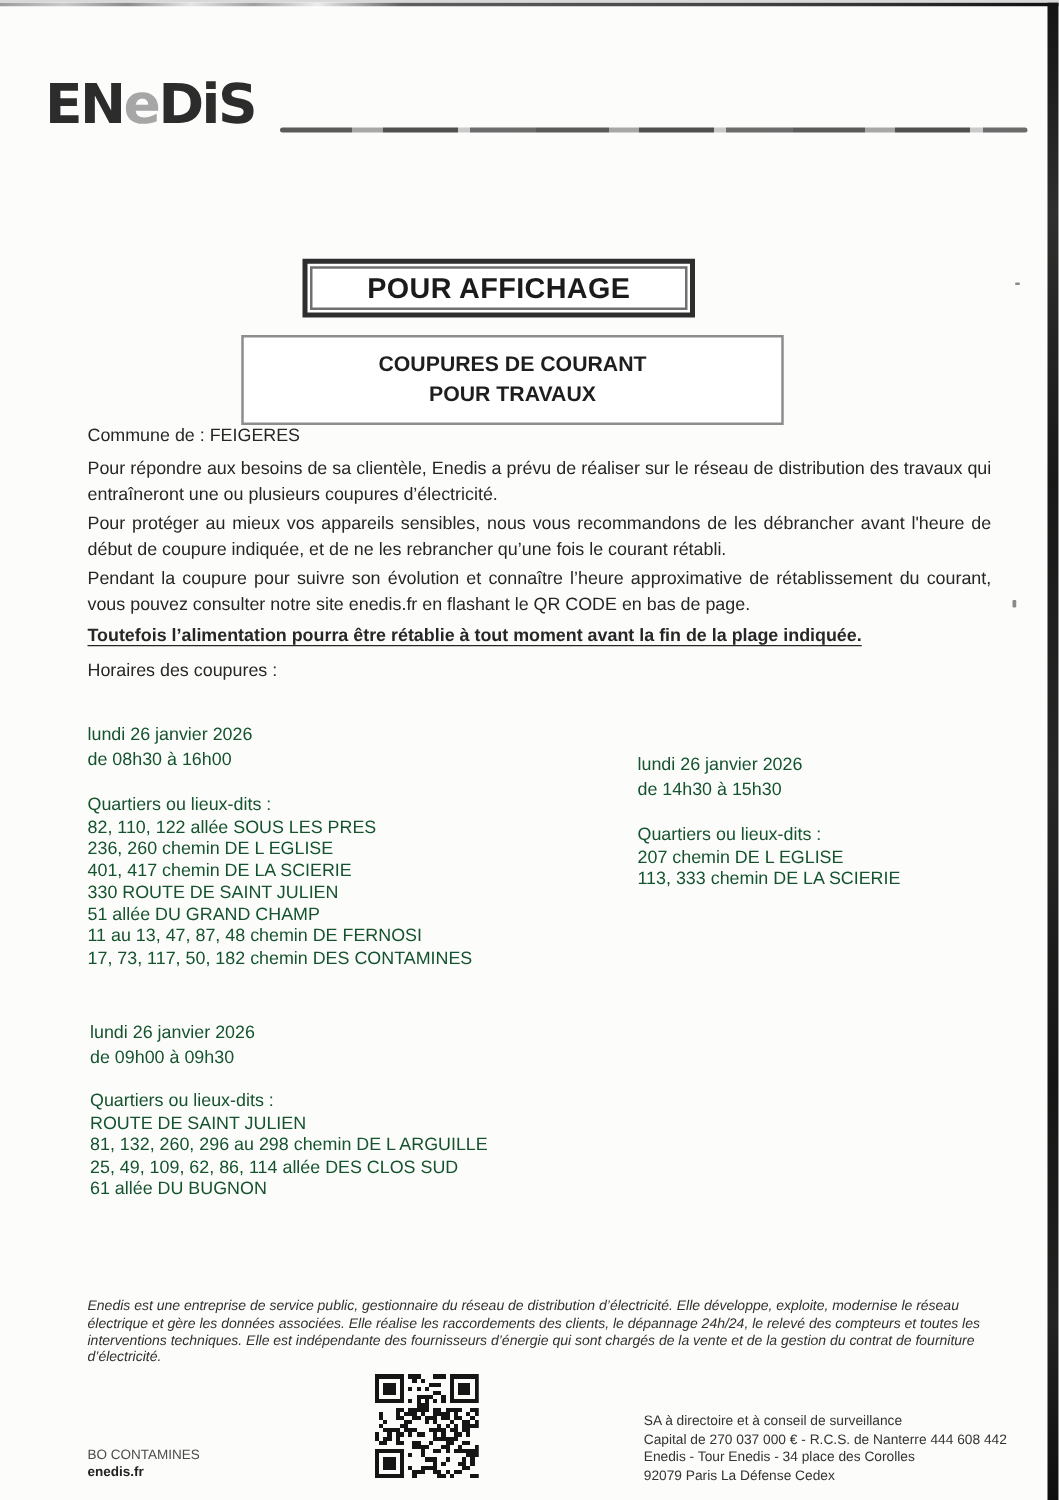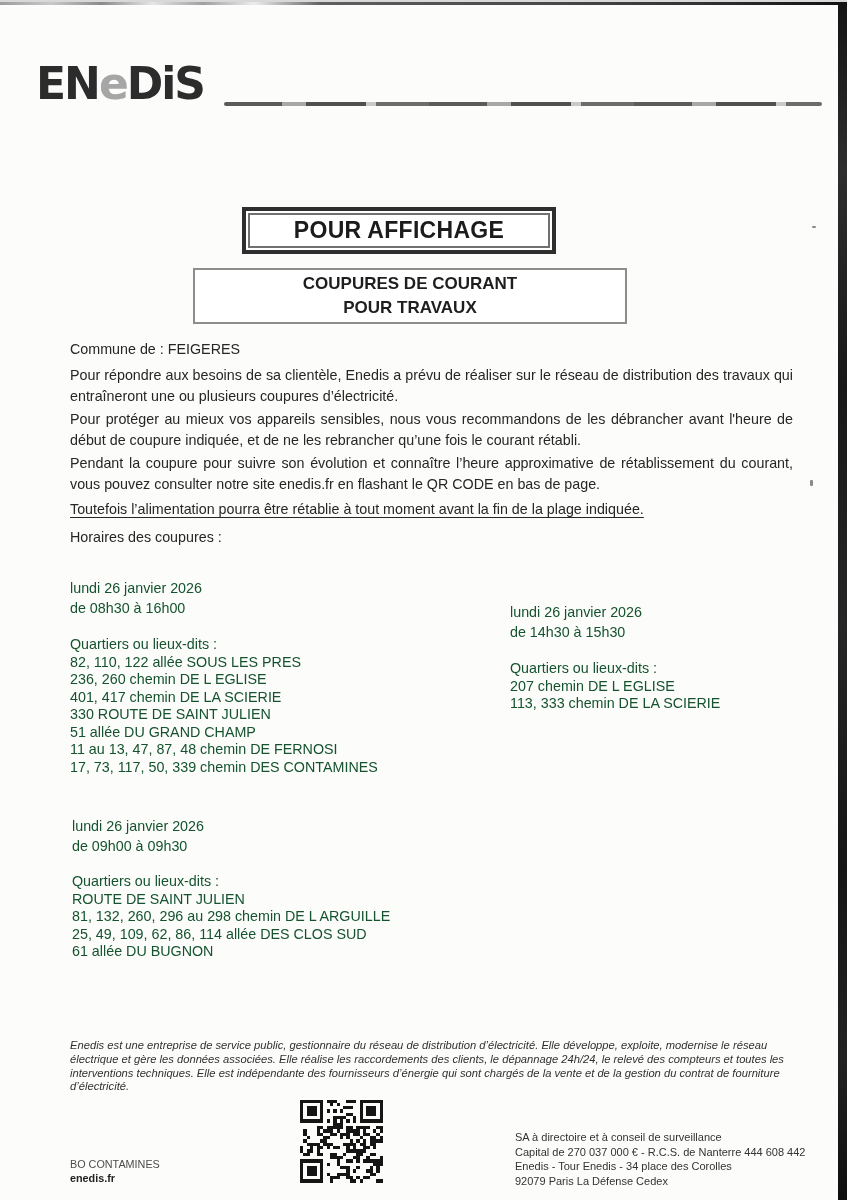--- a/index.html
+++ b/index.html
@@ -20,29 +20,29 @@
   .logo .e-mid{color:#a6a6a6;}
   .header-rule{position:absolute;left:224px;top:100px;width:598px;height:4px;border-radius:2px;opacity:.9;
     background:repeating-linear-gradient(90deg,#494949 0 58px,#9e9e9e 58px 82px,#3d3d3d 82px 142px,#c4c4c4 142px 152px,#5c5c5c 152px 205px);}
 
   
   .stamp-outer{position:absolute;left:242px;top:205px;width:314px;height:47px;
     border:4px solid #2e2e2e;box-sizing:border-box;padding:2px;background:#fff;}
   .stamp-inner{border:2px solid #707070;height:100%;box-sizing:border-box;display:flex;
     align-items:center;justify-content:center;font-size:23px;font-weight:700;
     letter-spacing:.3px;color:#1b1b1b;}
-  .notice-box{position:absolute;left:193px;top:266px;width:434px;height:56px;
+  .notice-box{position:absolute;left:193px;top:266px;width:434px;height:72px;
     border:2px solid #8d8d8d;box-sizing:border-box;background:#fff;display:flex;
     flex-direction:column;align-items:center;justify-content:center;
     font-size:17px;font-weight:700;line-height:24px;color:#1e1e1e;}
 
   
   .bodyline{position:absolute;left:70px;width:723px;font-size:14.3px;line-height:21px;}
   .just{text-align:justify;}
-  .underlined{text-decoration:underline;text-underline-offset:3px;}
+  .underlined{text-decoration:underline;text-underline-offset:3px;font-weight:bold;}
 
   
   .block{position:absolute;font-size:14.3px;color:#14532d;}
   .block .date-lines{line-height:20px;}
   .block .qlist{margin-top:18px;line-height:17.5px;}
 
   
   .about{position:absolute;left:70px;top:1037px;width:716px;font-size:11.2px;
     font-style:italic;line-height:13.8px;color:#303030;}
   .qr{position:absolute;left:300px;top:1097px;width:83px;height:84px;}
@@ -85,21 +85,21 @@
       <div>de 08h30 à 16h00</div>
     </div>
     <div class="qlist">
       <div>Quartiers ou lieux-dits :</div>
       <div>82, 110, 122 allée SOUS LES PRES</div>
       <div>236, 260 chemin DE L EGLISE</div>
       <div>401, 417 chemin DE LA SCIERIE</div>
       <div>330 ROUTE DE SAINT JULIEN</div>
       <div>51 allée DU GRAND CHAMP</div>
       <div>11 au 13, 47, 87, 48 chemin DE FERNOSI</div>
-      <div>17, 73, 117, 50, 339 chemin DES CONTAMINES</div>
+      <div>17, 73, 117, 50, 182 chemin DES CONTAMINES</div>
     </div>
   </div>
 
   <div class="block" style="left:510px;top:600px;width:310px;">
     <div class="date-lines">
       <div>lundi 26 janvier 2026</div>
       <div>de 14h30 à 15h30</div>
     </div>
     <div class="qlist">
       <div>Quartiers ou lieux-dits :</div>

